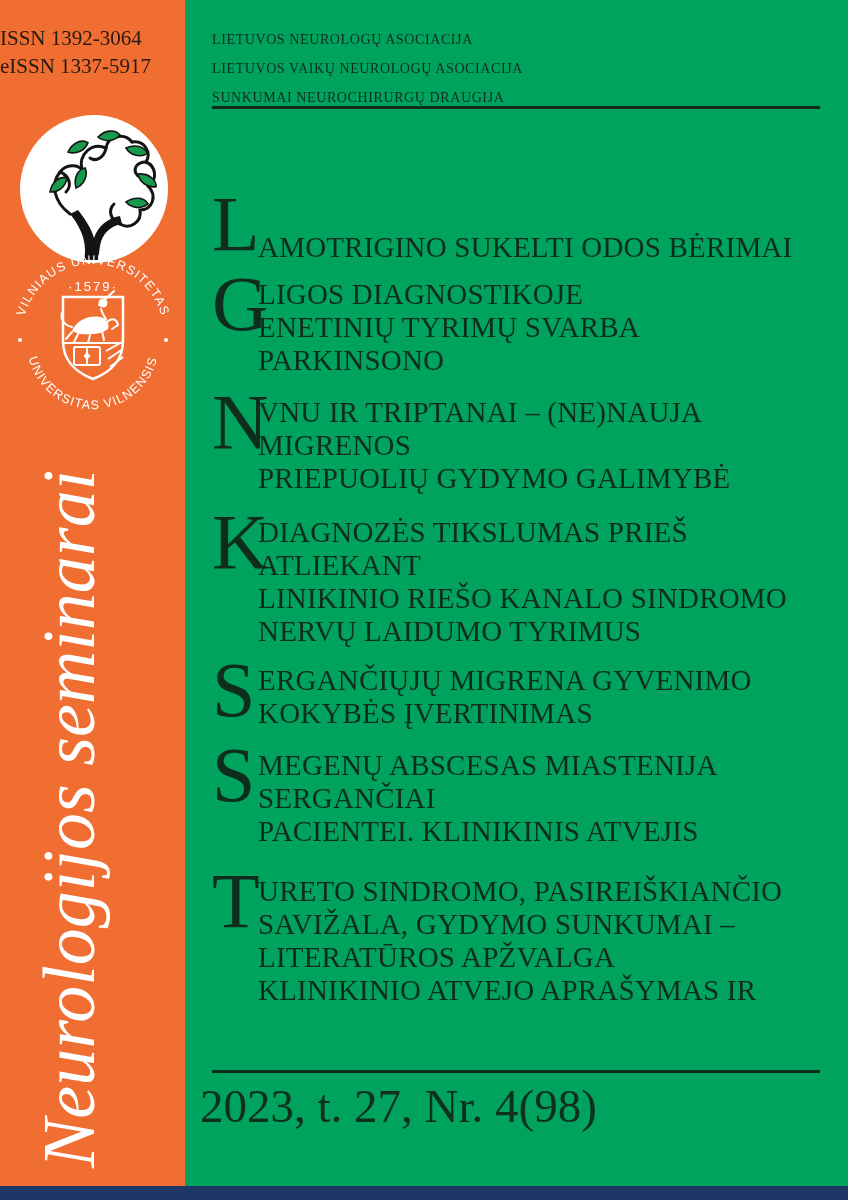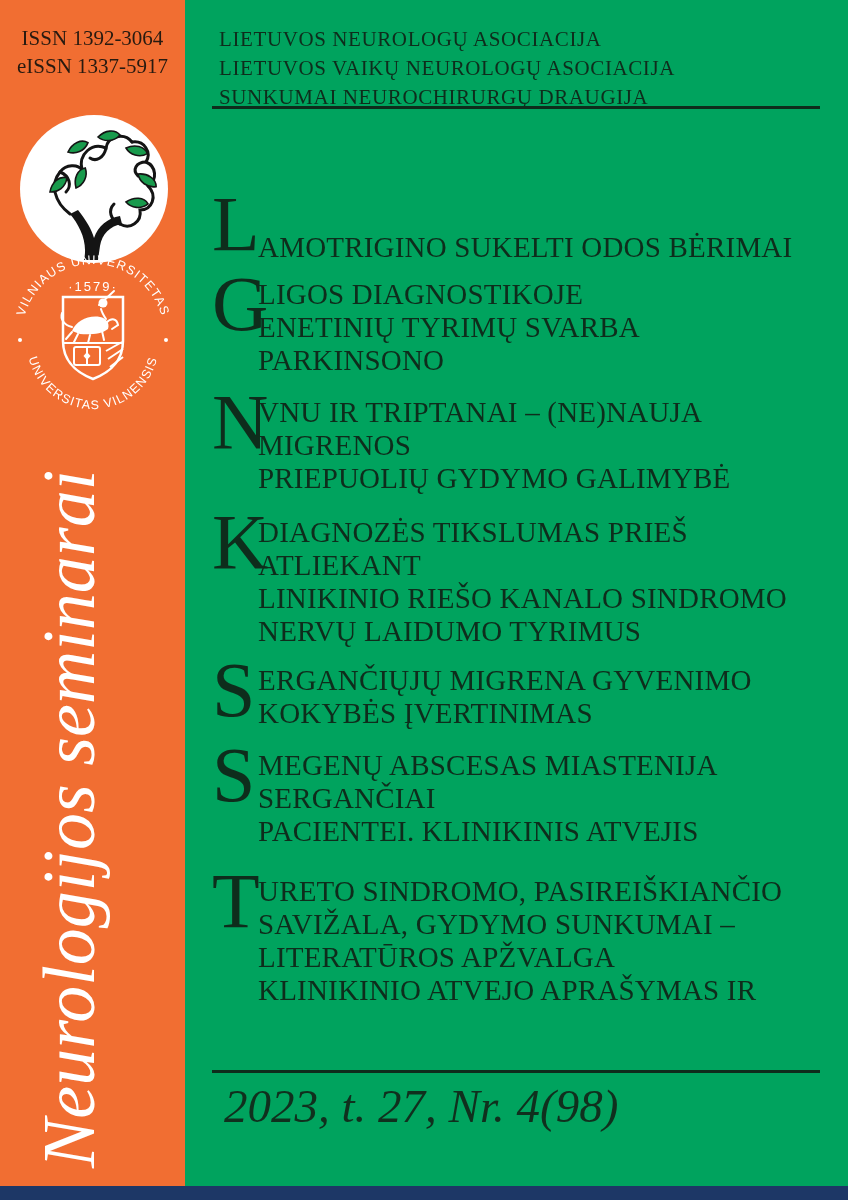--- a/index.html
+++ b/index.html
@@ -1,46 +1,46 @@
 <!DOCTYPE html>
 <html><head>
 <meta charset="utf-8">
 <style>
   html,body{margin:0;padding:0;background:#777;}
   .page{position:relative;width:848px;height:1200px;overflow:hidden;background:#00A35E;
         font-family:"Liberation Serif","DejaVu Serif",serif;}
   
   .band{position:absolute;left:0;top:0;width:185px;height:1200px;background:#F16E32;}
-  .issn{position:absolute;left:0;top:24px;width:185px;text-align:center;
+  .issn{position:absolute;left:0;top:24px;width:185px;
         color:#271A10;font-size:21px;line-height:28px;}
   .logo-wrap{position:absolute;left:14px;top:110px;}
   .seal-wrap{position:absolute;left:6px;top:243px;}
   .vtitle{position:absolute;left:26px;top:1168px;width:742px;
           transform:rotate(-90deg);transform-origin:0 0;
           color:#ffffff;font-style:italic;font-size:74px;line-height:86px;
           white-space:nowrap;letter-spacing:0px;}
   
-  .assoc{position:absolute;left:219px;top:25px;color:#0E2D1C;
-         font-size:21px;line-height:29px;letter-spacing:.6px;}
+  .assoc{position:absolute;left:212px;top:25px;color:#0E2D1C;
+         font-size:14px;line-height:29px;letter-spacing:.6px;}
   .rule{position:absolute;left:212px;width:608px;height:3px;background:#0E2D1C;}
   .rule-top{top:106px;}
   .rule-bottom{top:1070px;}
   .toc{position:absolute;left:212px;top:198px;width:620px;color:#0E2D1C;}
   .toc-entry{position:relative;padding-left:46px;min-height:66px;}
   .toc-entry:nth-of-type(1){margin-bottom:14px;}
   .toc-entry:nth-of-type(2){margin-bottom:19px;}
   .toc-entry:nth-of-type(3){margin-bottom:21px;}
   .toc-entry:nth-of-type(4){margin-bottom:16px;}
   .toc-entry:nth-of-type(5){margin-bottom:19px;}
   .toc-entry:nth-of-type(6){margin-bottom:27px;}
   .cap{position:absolute;left:0;top:-4px;font-size:78px;line-height:60px;}
   .lines{font-size:29px;line-height:33px;letter-spacing:.2px;}
   .lines.single{padding-top:33px;}
-  .issue{position:absolute;left:224px;top:1078px;color:#10301E;
-         font-style:italic;font-size:47px;line-height:56px;}
+  .issue{position:absolute;left:200px;top:1078px;color:#10301E;
+         font-size:47px;line-height:56px;}
   .navy-bar{position:absolute;left:0;bottom:0;width:848px;height:14px;background:#1D3766;}
 </style>
 </head>
 <body>
 
 <div class="page">
 
   <div class="band">
 
     <div class="issn">

